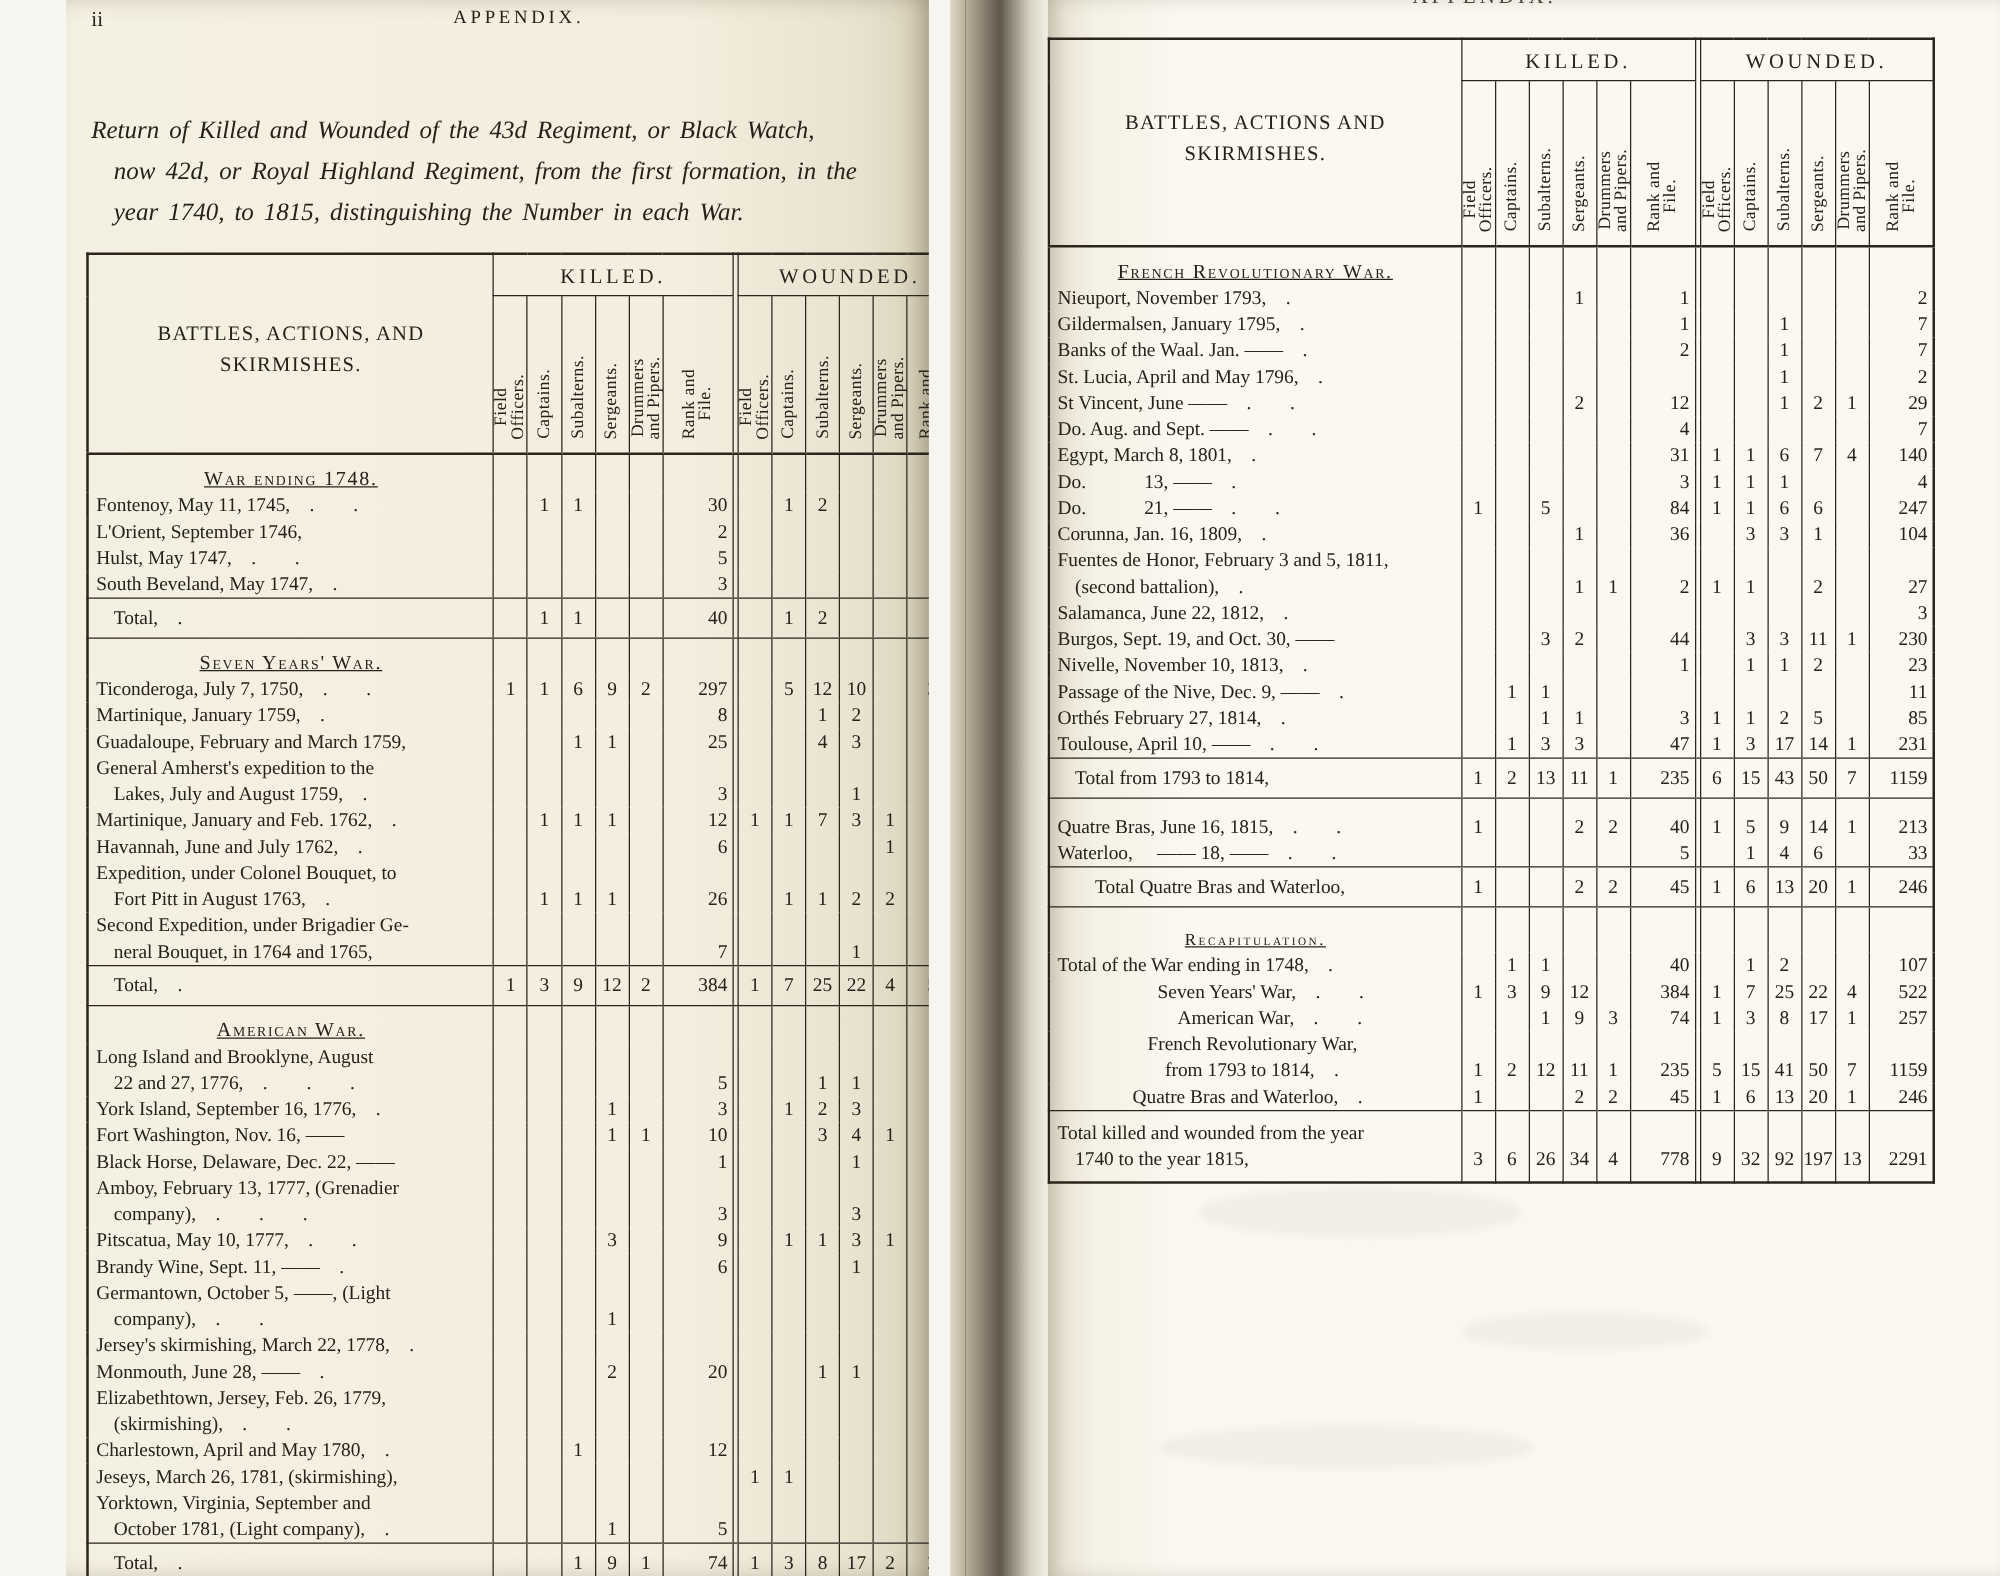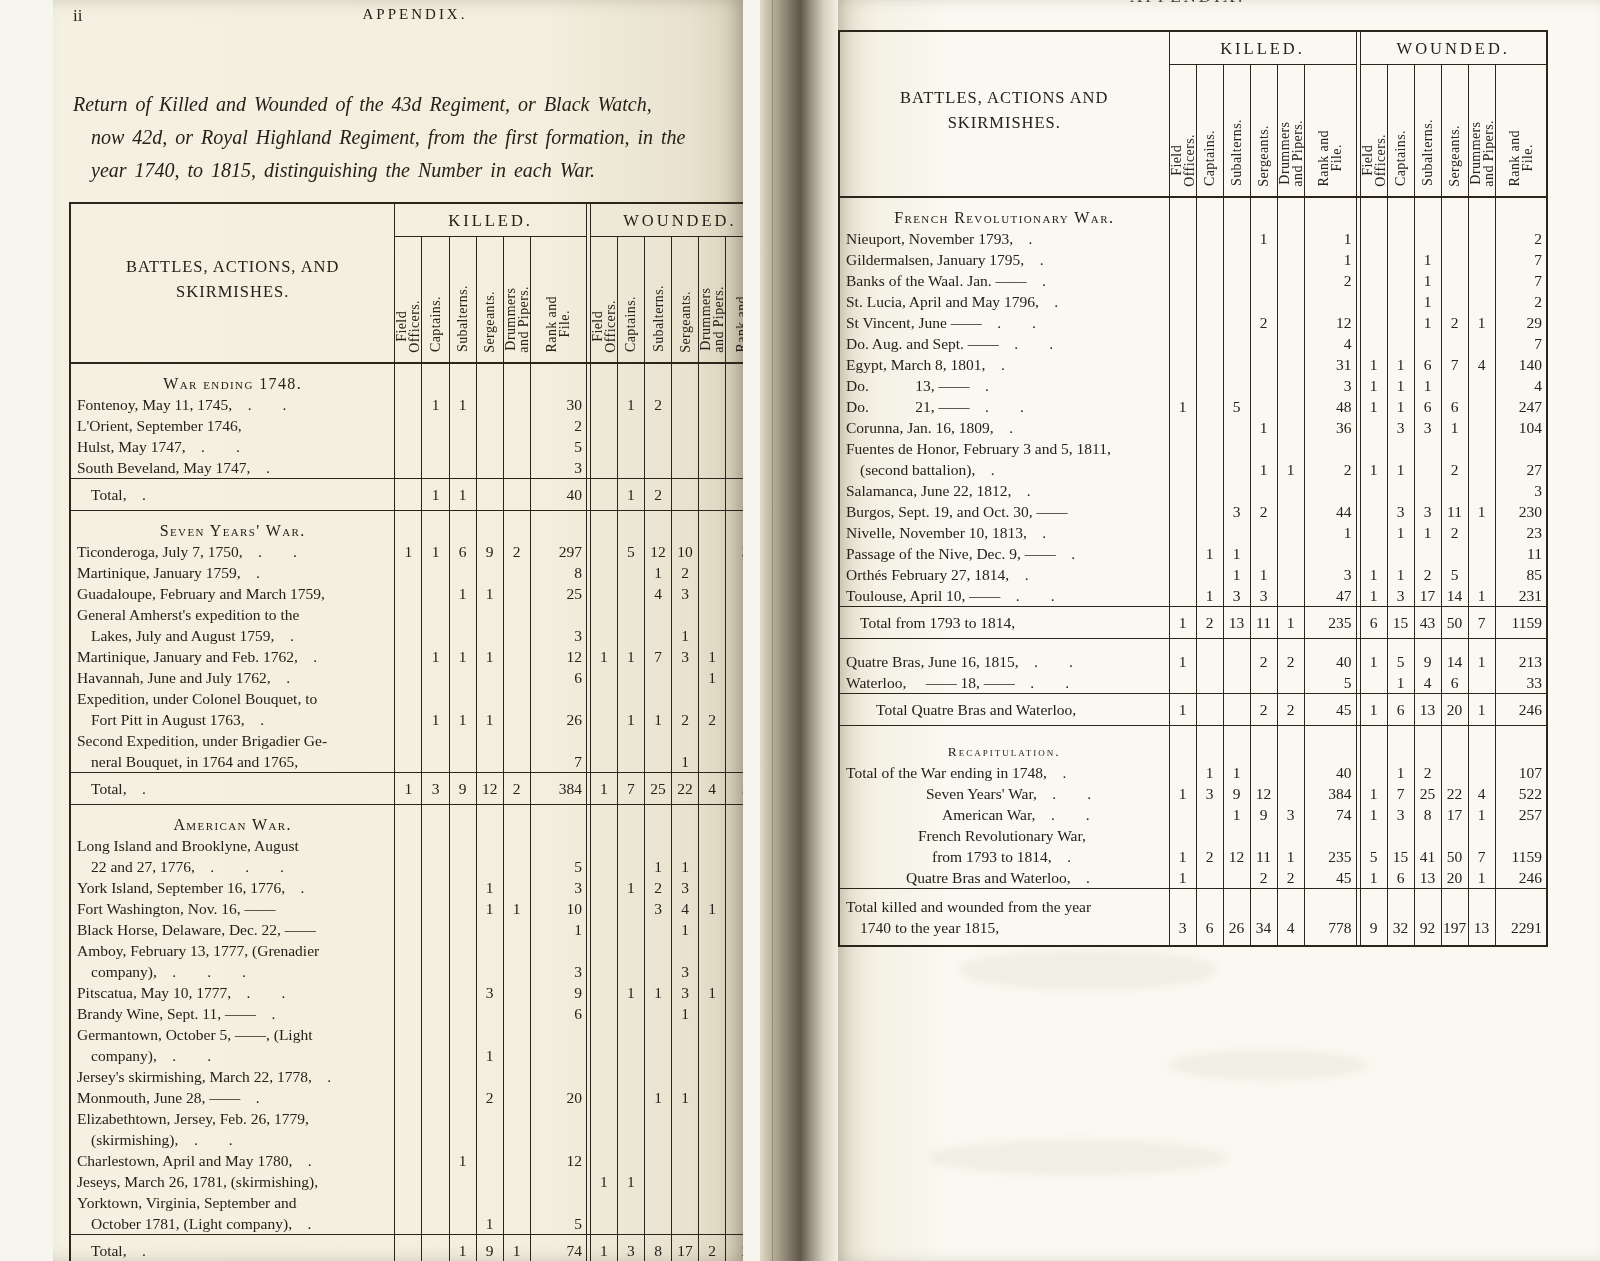--- a/index.html
+++ b/index.html
@@ -53,21 +53,21 @@
   th.vert span{display:inline-block;writing-mode:vertical-rl;transform:rotate(180deg);
     white-space:pre-line;font-size:14px;line-height:13px;letter-spacing:.4px;}
 
   .return td{font-size:15.5px;line-height:21px;}
   td.lbl{white-space:pre-line;text-align:left;padding:0 2px 0 20px;text-indent:-14px;}
   td.num{text-align:center;border-left:1px solid var(--line);padding:0;}
   td.num.rf{text-align:right;padding-right:4px;}
   td.sep{border-left:1px solid var(--line);border-right:1px solid var(--line);}
 
   tr.r-section td.lbl{text-align:center;text-indent:0;padding:9px 4px 0 4px;
-    font-variant:small-caps;letter-spacing:1.4px;font-size:16px;}
+    font-variant:small-caps;letter-spacing:1.4px;font-size:16px;text-decoration:underline;}
   tr.r-section.sm td.lbl{font-size:13.5px;letter-spacing:2px;padding-top:15px;}
 
   tr.r-total td{border-top:1px solid var(--line);border-bottom:1px solid var(--line);
     padding-top:5px;padding-bottom:5px;}
   tr.r-total td.lbl{text-indent:0;}
   tr.tot-a td.lbl{padding-right:54px;}
   tr.tot-b td.lbl{padding-right:32px;}
   tr.tot-c td.lbl{padding-right:14px;padding-left:36px;}
   tr.tot-d td.lbl{text-align:left;text-indent:-14px;padding-left:20px;}
   tr.tot-d td{padding-top:7px;padding-bottom:7px;}
@@ -857,21 +857,21 @@
           <td class="num"></td>
           <td class="num rf">4</td>
         </tr>
         <tr class="r-row">
           <td class="lbl">Do.   21, —— .  .</td>
           <td class="num">1</td>
           <td class="num"></td>
           <td class="num">5</td>
           <td class="num"></td>
           <td class="num"></td>
-          <td class="num rf">48</td>
+          <td class="num rf">84</td>
           <td class="sep"></td>
           <td class="num">1</td>
           <td class="num">1</td>
           <td class="num">6</td>
           <td class="num">6</td>
           <td class="num"></td>
           <td class="num rf">247</td>
         </tr>
         <tr class="r-row">
           <td class="lbl">Corunna, Jan. 16, 1809, .</td>

